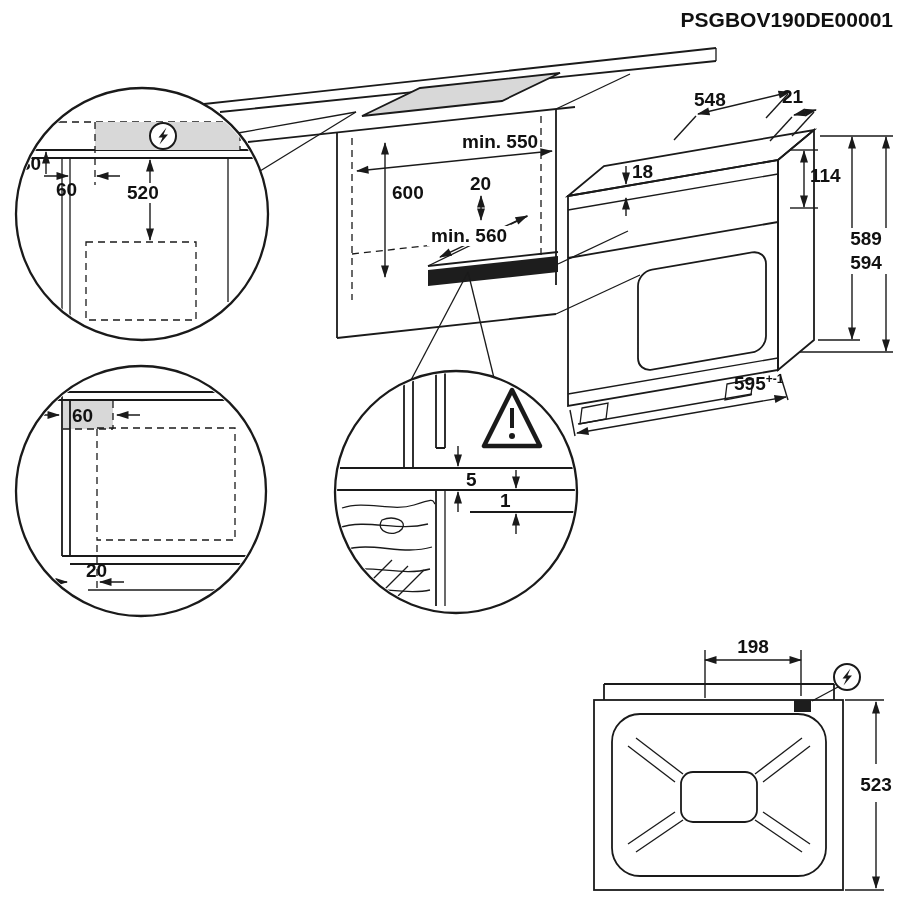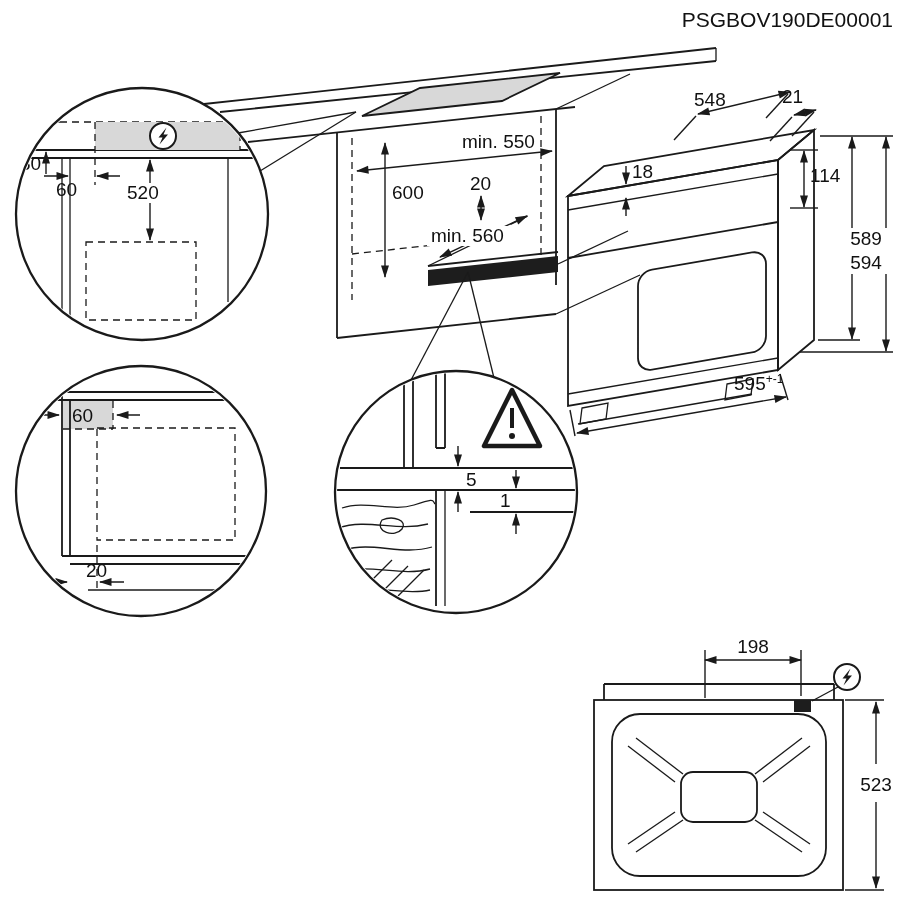--- a/index.html
+++ b/index.html
@@ -1,16 +1,16 @@
 <!DOCTYPE html>
 <html><head>
 <meta charset="utf-8">
 <style>
   html,body{margin:0;padding:0;background:#ffffff;}
-  .stage{width:899px;height:899px;position:relative;background:#fff;font-family:"Liberation Sans",sans-serif;}
+  .stage{width:899px;height:899px;position:relative;background:#fff;font-family:"Liberation Sans",sans-serif;font-weight:bold;}
   svg{display:block;}
   .ln{stroke:#1a1a1a;stroke-width:1.8;fill:none;stroke-linecap:butt;}
   .thin{stroke-width:1.3;}
   .dash{stroke-dasharray:7 5;}
   .dim{stroke:#1a1a1a;stroke-width:1.4;fill:none;}
   .circ{stroke:#1a1a1a;stroke-width:2.3;fill:#ffffff;}
   .lbl{font-size:19px;fill:#111111;font-family:"Liberation Sans",sans-serif;}
   .lbl-sup{font-size:12px;}
   .code{font-size:21px;fill:#111111;font-family:"Liberation Sans",sans-serif;}
   .wh{fill:#ffffff;stroke:none;}

